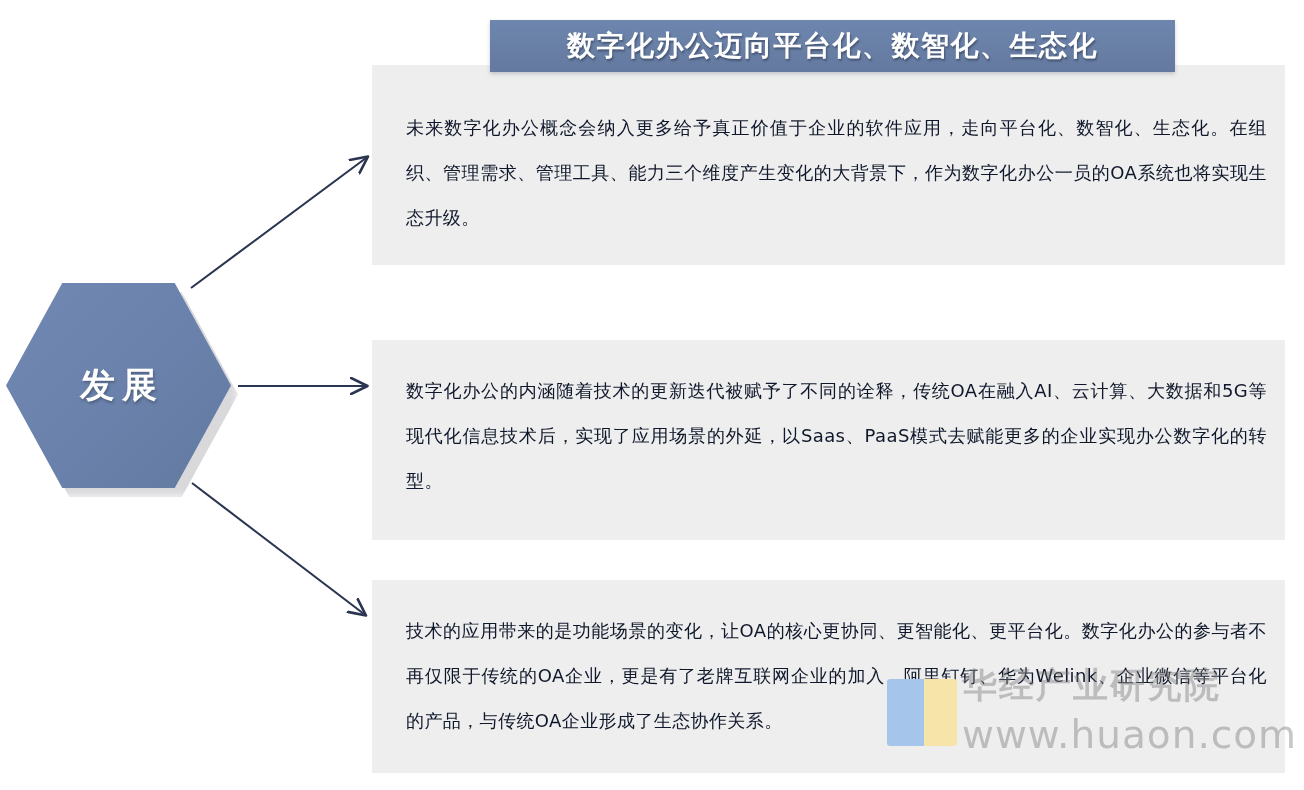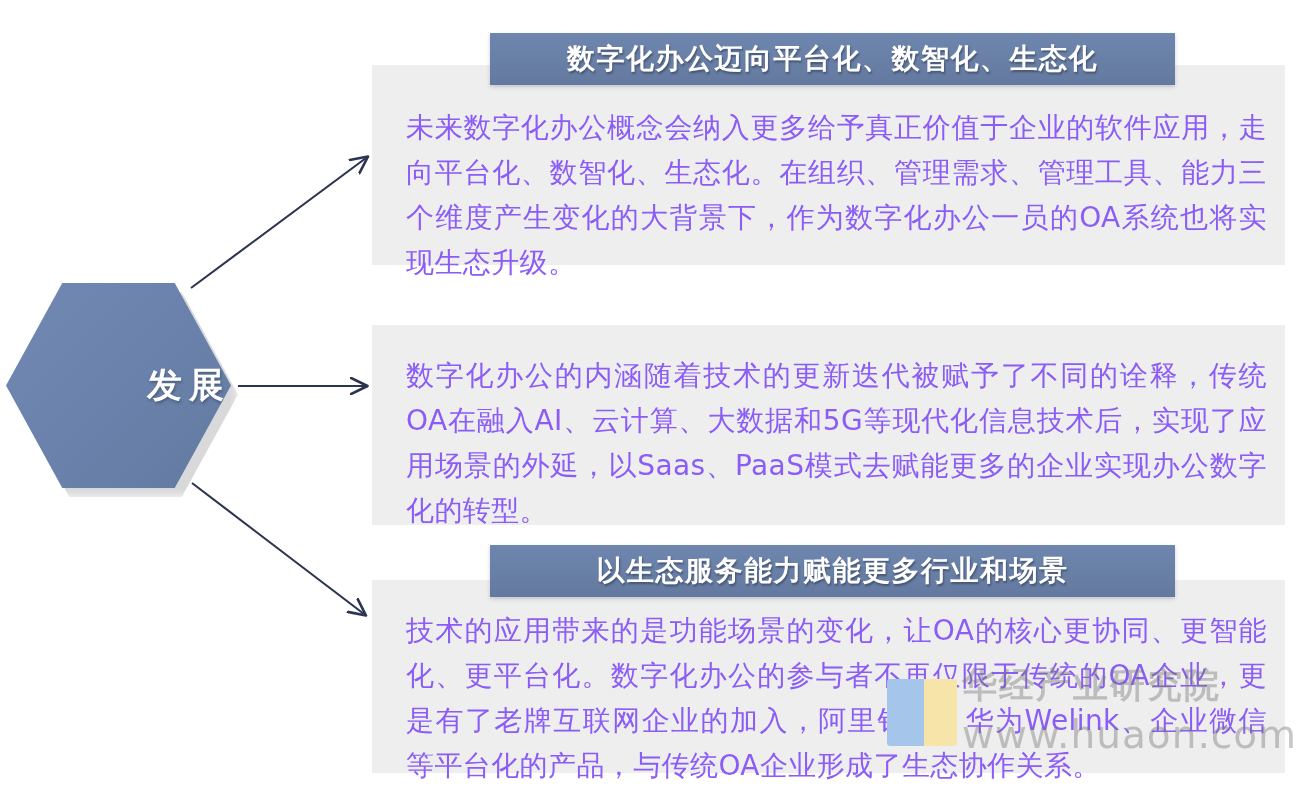--- a/index.html
+++ b/index.html
@@ -45,21 +45,21 @@
     position: absolute;
     left: 0;
     top: 0;
     width: 225px;
     height: 205px;
     background: linear-gradient(135deg, #7189b2 0%, #6a82ab 55%, #62799f 100%);
     -webkit-clip-path: polygon(25% 0%, 75% 0%, 100% 50%, 75% 100%, 25% 100%, 0% 50%);
     clip-path: polygon(25% 0%, 75% 0%, 100% 50%, 75% 100%, 25% 100%, 0% 50%);
     display: flex;
     flex-direction: column;
-    align-items: flex-end;
+    align-items: center;
     justify-content: center;
   }
   .hex-line {
     color: #ffffff;
     font-size: 35px;
     font-weight: bold;
     letter-spacing: 7px;
     line-height: 1.32;
     text-indent: 7px;
     text-shadow: 1px 2px 3px rgba(40,50,70,0.45);
@@ -71,22 +71,22 @@
     position: absolute;
     left: 372px;
     width: 913px;
     background: #eeeeee;
     box-sizing: border-box;
   }
   .panel-text {
     position: absolute;
     left: 34px;
     right: 18px;
-    color: #8b5cf6;
-    font-size: 28px;
+    color: #0f172a;
+    font-size: 18px;
     line-height: 45px;
     letter-spacing: 0.4px;
     text-align: justify;
     font-family: "DejaVu Sans", "Liberation Sans", sans-serif;
   }
   .panel-header {
     position: absolute;
     left: 490px;
     width: 685px;
     height: 52px;
@@ -103,23 +103,23 @@
     font-weight: bold;
     letter-spacing: 1.5px;
     text-shadow: 1px 2px 2px rgba(35,45,65,0.5);
     white-space: nowrap;
     font-family: "DejaVu Sans", "Liberation Sans", sans-serif;
   }
 
   
   #body-1 { top: 65px; height: 200px; }
   #text-1 { top: 40px; }
-  #header-1 { top: 33px; }
-  
-  #body-2 { top: 325px; height: 200px; }
+  #header-1 { top: 20px; }
+  
+  #body-2 { top: 340px; height: 200px; }
   #text-2 { top: 28px; }
   #header-2 { top: 288px; }
   
   #body-3 { top: 580px; height: 193px; }
   #text-3 { top: 28px; }
   #header-3 { top: 545px; }
 
   
   #arrows {
     position: absolute;
@@ -200,22 +200,19 @@
     <span>数字化办公迈向平台化、数智化、生态化</span>
   </div>
 
   <div class="panel-body" id="body-2">
     <div class="panel-text" id="text-2">数字化办公的内涵随着技术的更新迭代被赋予了不同的诠释，传统OA在融入AI、云计算、大数据和5G等现代化信息技术后，实现了应用场景的外延，以Saas、PaaS模式去赋能更多的企业实现办公数字化的转型。</div>
   </div>
 
   <div class="panel-body" id="body-3">
     <div class="panel-text" id="text-3">技术的应用带来的是功能场景的变化，让OA的核心更协同、更智能化、更平台化。数字化办公的参与者不再仅限于传统的OA企业，更是有了老牌互联网企业的加入，阿里钉钉、华为Welink、企业微信等平台化的产品，与传统OA企业形成了生态协作关系。</div>
   </div>
-  <div class="panel-header" id="header-3">
-    <span>以生态服务能力赋能更多行业和场景</span>
-  </div>
 
   <div class="wm" id="wm-logo-blue"></div>
   <div class="wm" id="wm-logo-yellow"></div>
   <div class="wm" id="wm-title">华经产业研究院</div>
   <div class="wm" id="wm-url">www.huaon.com</div>
 
 </div>
 
 </body></html>

